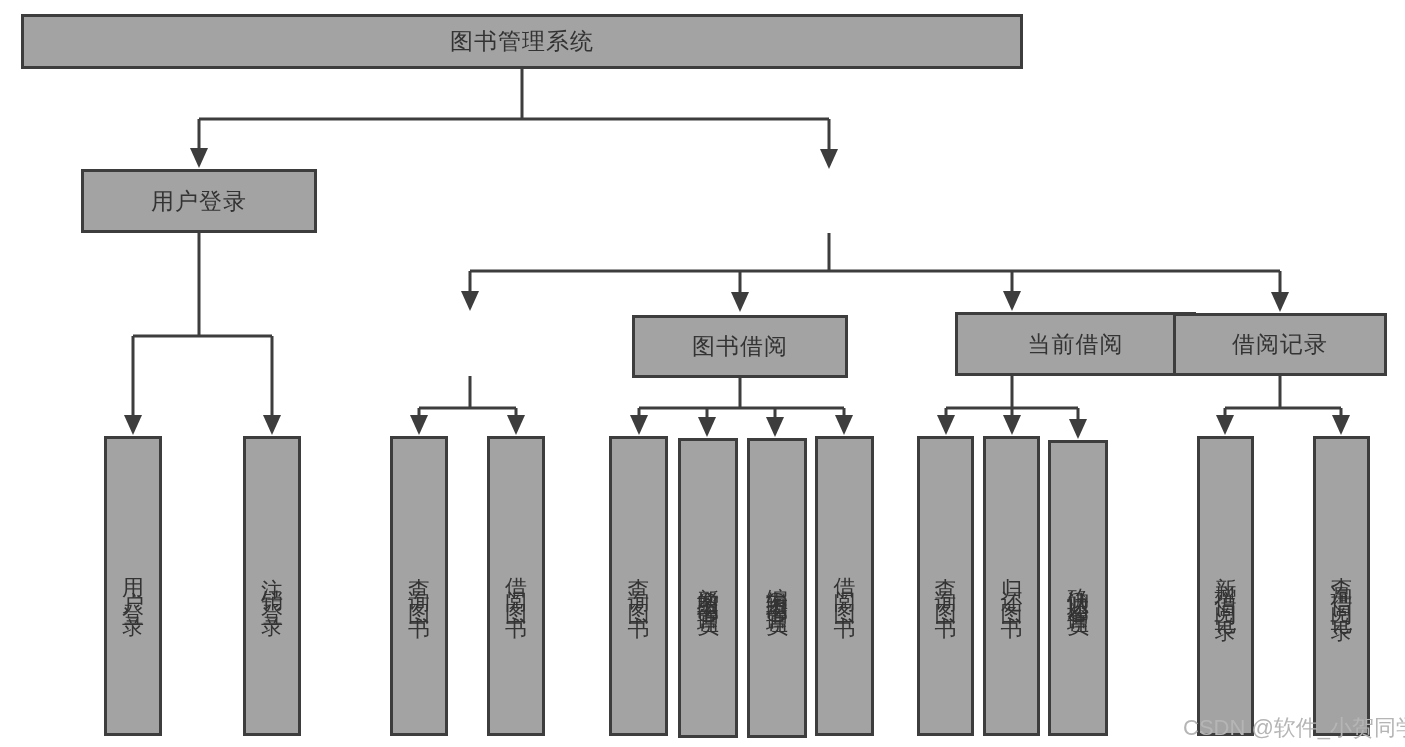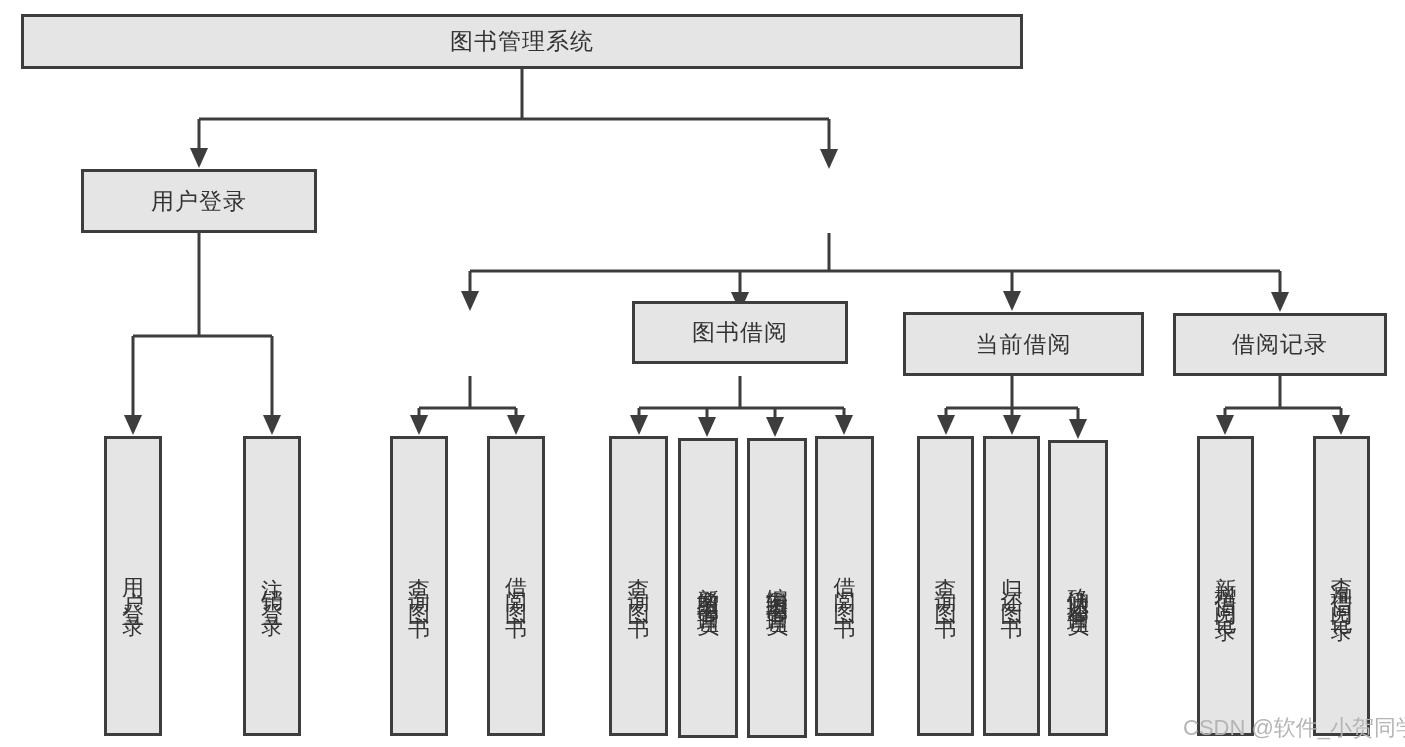--- a/index.html
+++ b/index.html
@@ -26,21 +26,21 @@
     fill:none;
   }
   .connectors .arrowhead{
     fill:var(--line);
     stroke:none;
   }
   .node{
     position:absolute;
     box-sizing:border-box;
     border:3px solid var(--line);
-    background:#e5e5e5;
+    background:#a3a3a3;
     display:flex;
     align-items:center;
     justify-content:center;
     color:var(--text);
   }
   .node.h .lbl{
     font-size:23px;
     letter-spacing:1px;
     white-space:nowrap;
   }
@@ -104,24 +104,24 @@
   </svg>
 
   <div class="node h" style="left:21px;top:14px;width:1002px;height:55px">
     <span class="lbl">图书管理系统</span>
   </div>
 
   <div class="node h" style="left:81px;top:169px;width:236px;height:64px">
     <span class="lbl">用户登录</span>
   </div>
 
-  <div class="node h" style="left:632px;top:301px;width:216px;height:63px">
+  <div class="node h" style="left:632px;top:315px;width:216px;height:63px">
     <span class="lbl">图书借阅</span>
   </div>
-  <div class="node h" style="left:903px;top:312px;width:241px;height:64px">
+  <div class="node h" style="left:955px;top:312px;width:241px;height:64px">
     <span class="lbl">当前借阅</span>
   </div>
   <div class="node h" style="left:1173px;top:313px;width:214px;height:63px">
     <span class="lbl">借阅记录</span>
   </div>
 
   <div class="node v" style="left:104px;top:436px;width:58px;height:300px">
     <span class="lbl">用户登录</span>
   </div>
   <div class="node v" style="left:243px;top:436px;width:58px;height:300px">

